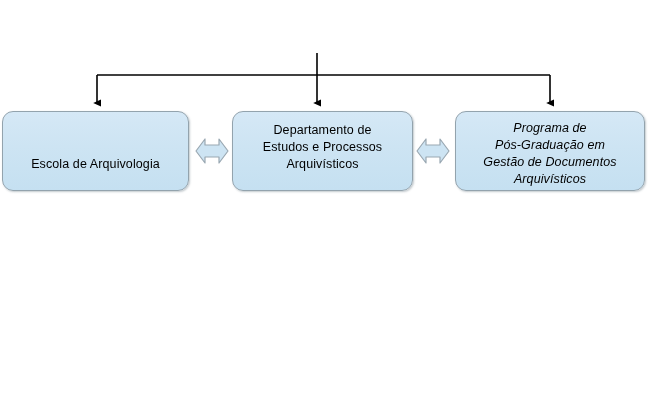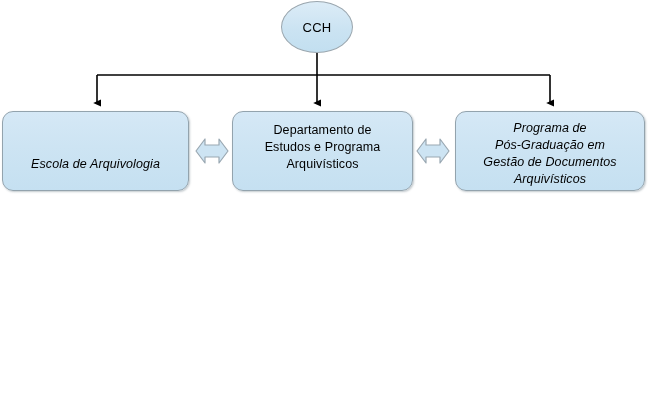--- a/index.html
+++ b/index.html
@@ -73,21 +73,21 @@
     position: absolute;
     left: 4px;
     right: 4px;
     font-size: 12.5px;
     line-height: 17px;
     text-align: center;
     letter-spacing: .1px;
     white-space: pre-line;
   }
 
-  #box-escola       { left: 2px;   width: 187px; font-style: italic; }
+  #box-escola       { left: 2px;   width: 187px; }
   #box-departamento { left: 232px; width: 181px; }
   #box-programa     { left: 455px; width: 190px; }
 
   
   #box-escola .box-text       { top: 44px; }
   #box-departamento .box-text { top: 10px; }
   #box-programa .box-text     { top: 8px; font-style: italic; }
 
   
   .link-arrow {
@@ -115,31 +115,28 @@
 
     <path d="M97,75 L550,75" stroke="#000000" stroke-width="1.6" fill="none"></path>
 
     <path d="M97,75 L97,103" stroke="#000000" stroke-width="1.6" fill="none" marker-end="url(#arrowhead)"></path>
 
     <path d="M317,75 L317,103" stroke="#000000" stroke-width="1.6" fill="none" marker-end="url(#arrowhead)"></path>
 
     <path d="M550,75 L550,103" stroke="#000000" stroke-width="1.6" fill="none" marker-end="url(#arrowhead)"></path>
   </svg>
 
-  <div class="root-node">
-    <span class="node-label">CCH</span>
-  </div>
 
   <div class="unit-box" id="box-escola">
     <span class="box-text">Escola de Arquivologia</span>
   </div>
 
   <div class="unit-box" id="box-departamento">
     <span class="box-text">Departamento de
-Estudos e Programa
+Estudos e Processos
 Arquivísticos</span>
   </div>
 
   <div class="unit-box" id="box-programa">
     <span class="box-text">Programa de
 Pós-Graduação em
 Gestão de Documentos
 Arquivísticos</span>
   </div>
 

